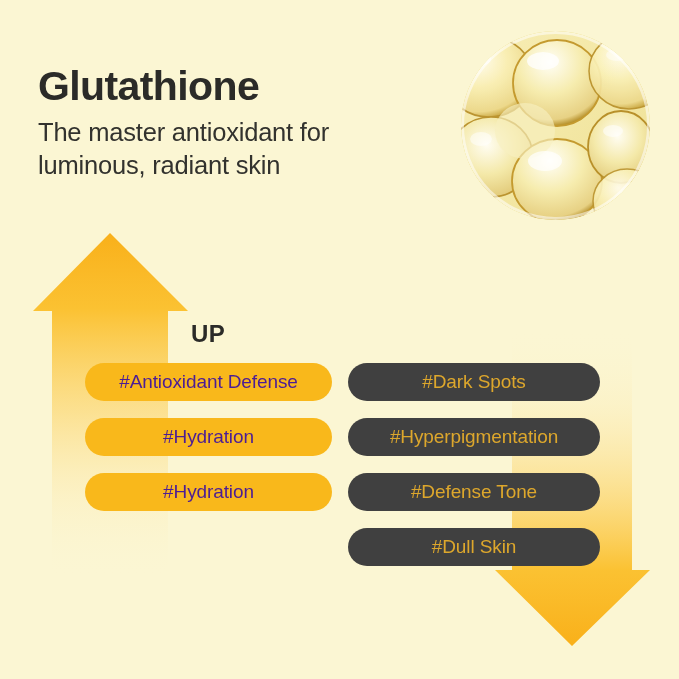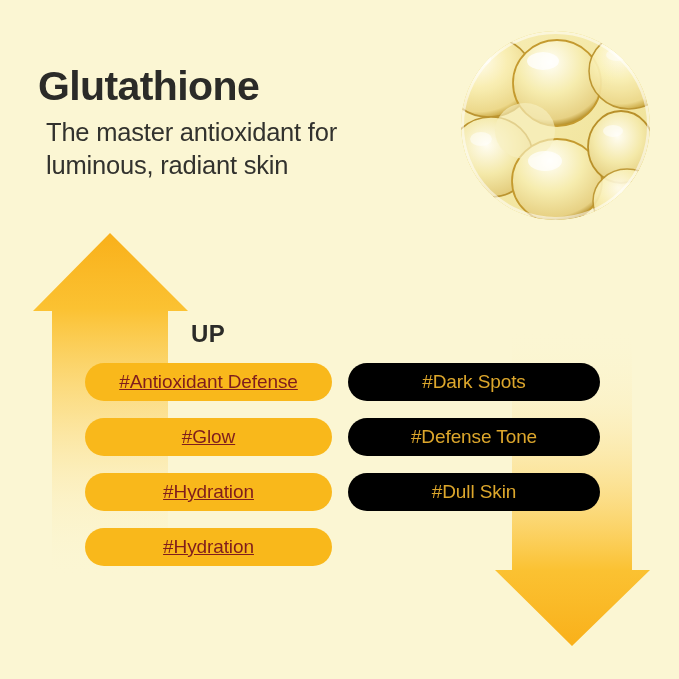--- a/index.html
+++ b/index.html
@@ -36,21 +36,21 @@
     letter-spacing: -0.6px;
     line-height: 1.0;
     margin: 0 0 9px 0;
     white-space: nowrap;
   }
   #page-subtitle {
     font-size: 25.5px;
     font-weight: normal;
     color: #32322e;
     line-height: 1.30;
-    margin: 8px;
+    margin: 0;
     letter-spacing: -0.2px;
   }
 
   
   #product-photo {
     position: absolute;
     left: 461px;
     top: 31px;
     width: 189px;
     height: 189px;
@@ -98,25 +98,24 @@
     border-radius: 19px;
     display: flex;
     align-items: center;
     justify-content: center;
     font-size: 19px;
     letter-spacing: -0.1px;
     box-sizing: border-box;
   }
   .pill-up {
     background: #f9b81b;
-    color: #7f1d1d;
-    text-decoration: underline;
+    color: #4c1d95;
   }
   .pill-down {
-    background: #000000;
+    background: #404040;
     color: #dda72c;
   }
 </style>
 </head>
 <body>
 
 <div id="stage">
 
   <svg id="up-arrow" class="arrow-svg" viewBox="0 0 240 360" xmlns="http://www.w3.org/2000/svg">
     <defs>
@@ -201,24 +200,24 @@
 
         <circle cx="94.5" cy="94.5" r="93" fill="none" stroke="#ffffff" stroke-width="3" opacity="0.55"></circle>
       </g>
     </svg>
   </div>
 
   <div id="header-up" class="col-header">UP</div>
 
   <div id="column-up" class="pill-column">
     <div class="pill pill-up">#Antioxidant Defense</div>
-    <div class="pill pill-up">#Glow</div>
     <div class="pill pill-up">#Hydration</div>
     <div class="pill pill-up">#Hydration</div>
   </div>
 
   <div id="column-down" class="pill-column">
     <div class="pill pill-down">#Dark Spots</div>
+    <div class="pill pill-down">#Hyperpigmentation</div>
     <div class="pill pill-down">#Defense Tone</div>
     <div class="pill pill-down">#Dull Skin</div>
   </div>
 
 </div>
 
 </body></html>

